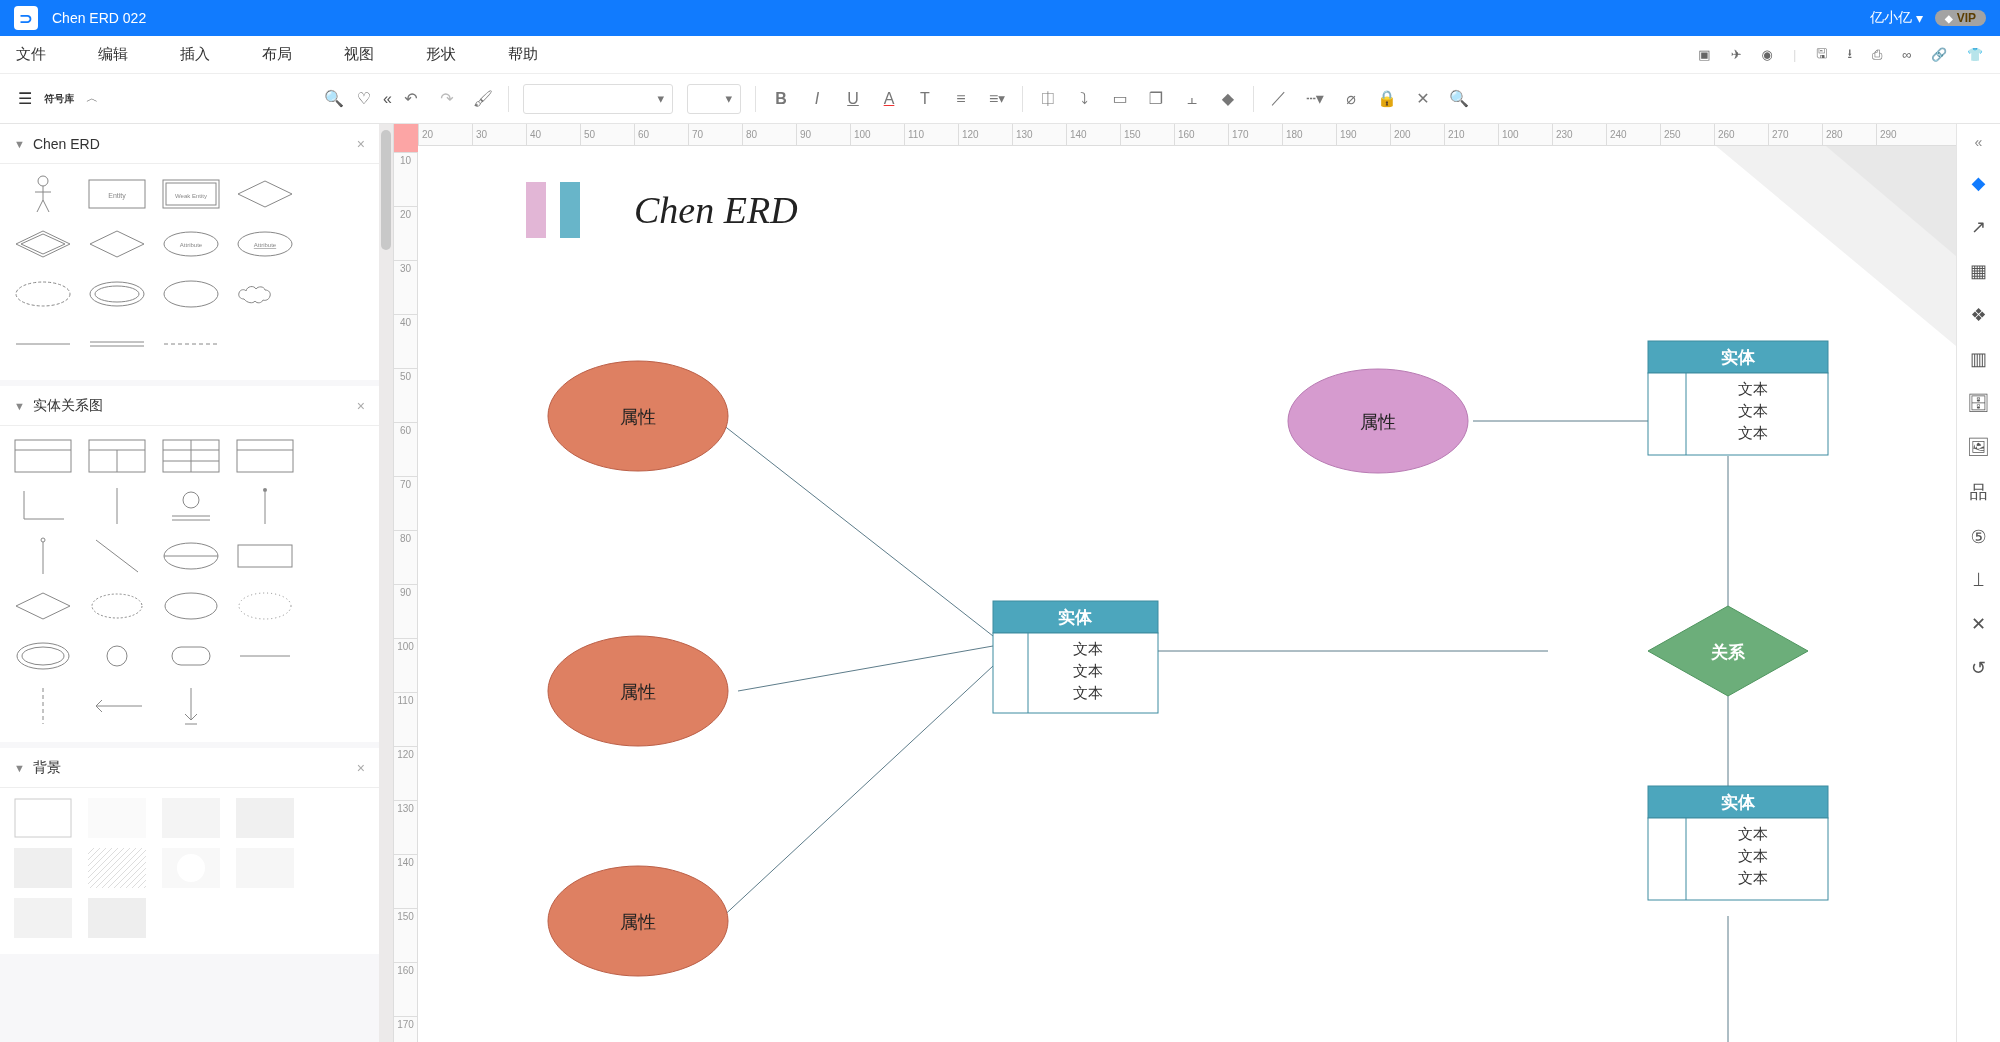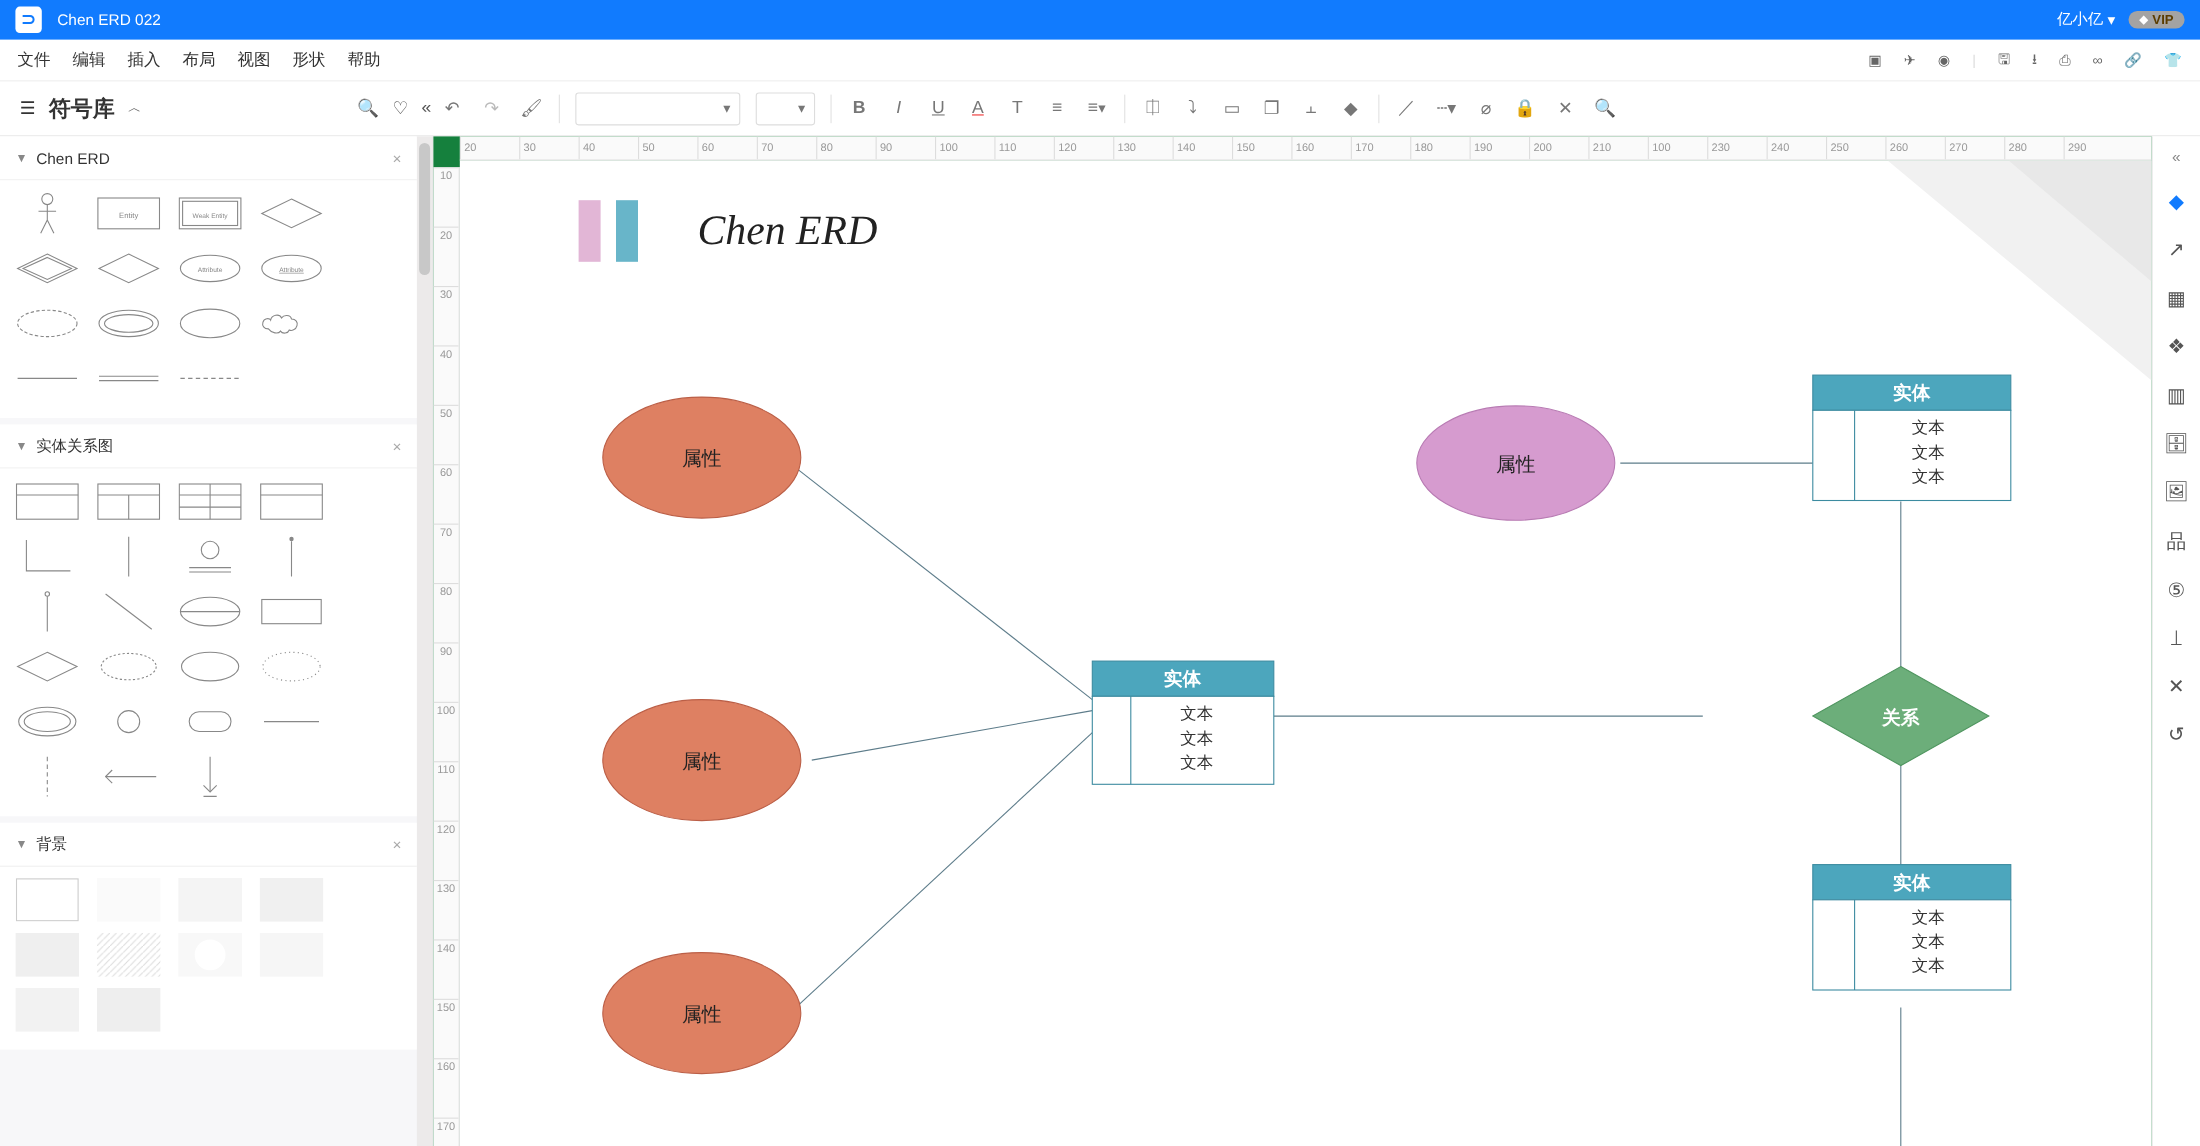--- a/index.html
+++ b/index.html
@@ -9,30 +9,30 @@
 .titlebar { height: 36px; background: #117BFE; display: flex; align-items: center; padding: 0 14px; color: #fff; }
 .titlebar .logo { width: 24px; height: 24px; background: #fff; border-radius: 4px; display: flex; align-items: center; justify-content: center; color: #117BFE; font-weight: 700; margin-right: 14px; font-size: 16px; }
 .titlebar .title { font-size: 14px; }
 .titlebar .spacer { flex: 1; }
 .titlebar .user { font-size: 14px; margin-right: 12px; display: flex; align-items: center; gap: 4px; }
 .titlebar .vip { background: #a3a3a3; color: #5b3d00; border-radius: 10px; padding: 1px 10px; font-size: 12px; font-weight: 700; display: flex; align-items: center; gap: 4px; }
 .titlebar .vip::before { content:"◆"; color:#fff; font-size:10px; }
 
 
 .menubar { height: 38px; display: flex; align-items: center; padding: 0 16px; gap: 38px; border-bottom: 1px solid #eee; }
-.menubar .menu-left { display: flex; gap: 20px; }
+.menubar .menu-left { display: flex; gap: 52px; }
 .menubar .menu-left span { font-size: 15px; cursor: pointer; }
 .menubar .menu-right { margin-left: auto; display: flex; gap: 20px; align-items: center; color: #666; }
 .menubar .menu-right span { cursor: pointer; }
 
 
 .toolbar { height: 50px; display: flex; align-items: center; padding: 0 12px; border-bottom: 1px solid #e5e5e5; gap: 8px; }
 .tbar-left { width: 380px; display: flex; align-items: center; gap: 12px; padding-left: 6px; }
 .tbar-left .lib-icon { font-size: 16px; }
-.tbar-left .lib-title { font-size: 20px; font-weight: 600; }
+.tbar-left .lib-title { font-size: 10px; font-weight: 600; }
 .tbar-left .caret { font-size: 12px; color: #666; }
 .tbar-left .gap { flex: 1; }
 .tbar-left .tool-icon { color: #555; cursor: pointer; font-size: 16px; }
 .tbar-main { display: flex; align-items: center; gap: 14px; color: #777; }
 .tbar-main .sep { width: 1px; height: 26px; background: #e2e2e2; }
 .tbar-main .btn { cursor: pointer; font-size: 16px; display: inline-flex; align-items: center; justify-content: center; min-width: 22px; }
 .tbar-main select, .tbar-main .sel { height: 30px; border: 1px solid #ddd; border-radius: 3px; background: #fff; min-width: 150px; padding: 0 8px; color: #777; display:flex; align-items:center; justify-content:flex-end; }
 .tbar-main .sel.small{min-width:54px;}
 
 
@@ -46,21 +46,21 @@
 
 .section { background: #fff; margin-bottom: 6px; }
 .section-header { height: 40px; display: flex; align-items: center; padding: 0 14px; font-size: 14px; background: #fff; border-bottom: 1px solid #eee; }
 .section-header .arrow { color: #888; margin-right: 8px; font-size: 11px; }
 .section-header .close { margin-left: auto; color: #aaa; cursor: pointer; }
 .section-body { padding: 10px 12px 16px; display: flex; flex-wrap: wrap; gap: 10px 12px; background: #fff; }
 .shape { width: 62px; height: 40px; display: flex; align-items: center; justify-content: center; }
 .shape svg { max-width: 100%; max-height: 100%; }
 
 
-.canvas-wrap { flex: 1; position: relative; background: #15803d; }
+.canvas-wrap { flex: 1; position: relative; background: #fca5a5; }
 .ruler-h { position: absolute; left: 24px; right: 0; top: 0; height: 22px; background: #fafafa; border-bottom: 1px solid #ddd; display:flex; font-size:10px; color:#999; overflow:hidden;}
 .ruler-h span{width:54px; display:inline-block; border-left:1px solid #ddd; padding-left:3px; line-height:22px; flex:none;}
 .ruler-v { position: absolute; left: 0; top: 28px; bottom: 0; width: 24px; background: #fafafa; border-right: 1px solid #ddd; display:flex; flex-direction:column; font-size:10px; color:#999; overflow:hidden;}
 .ruler-v span{height:54px; border-top:1px solid #ddd; padding-top:2px; text-align:center; flex:none;}
 .canvas { position: absolute; left: 24px; top: 22px; right: 0; bottom: 0; background: #fff; overflow: hidden; }
 .page-title { position: absolute; top: 36px; left: 108px; display: flex; align-items: center; gap: 14px; }
 .page-title .bar1 { width: 20px; height: 56px; background: #E2B6D6; }
 .page-title .bar2 { width: 20px; height: 56px; background: #68B5C9; }
 .page-title .text { font-size: 38px; font-style: italic; font-family: Georgia, serif; color: #222; margin-left: 40px;}
 

